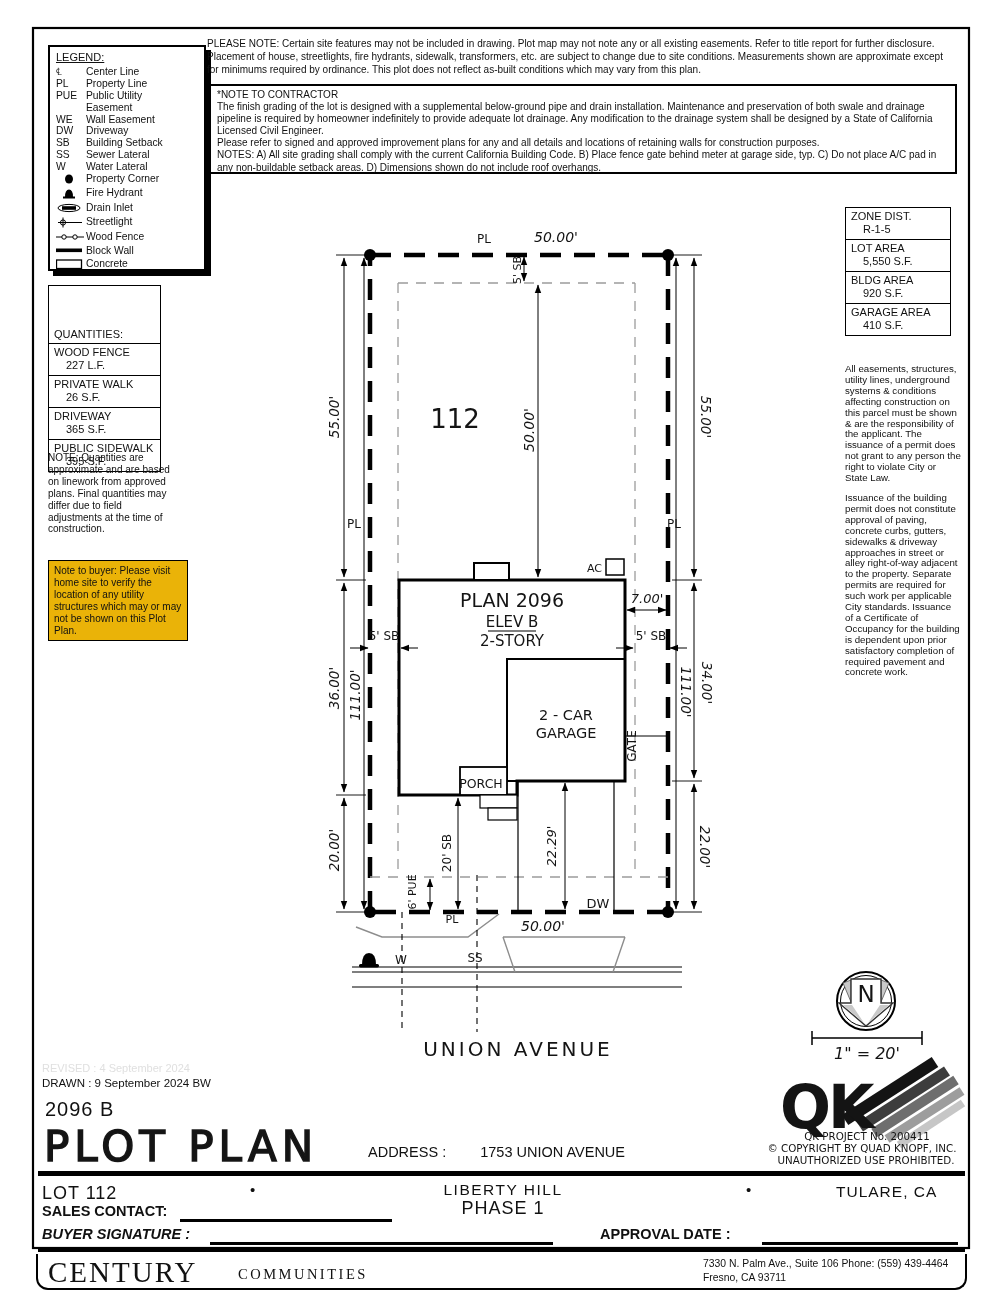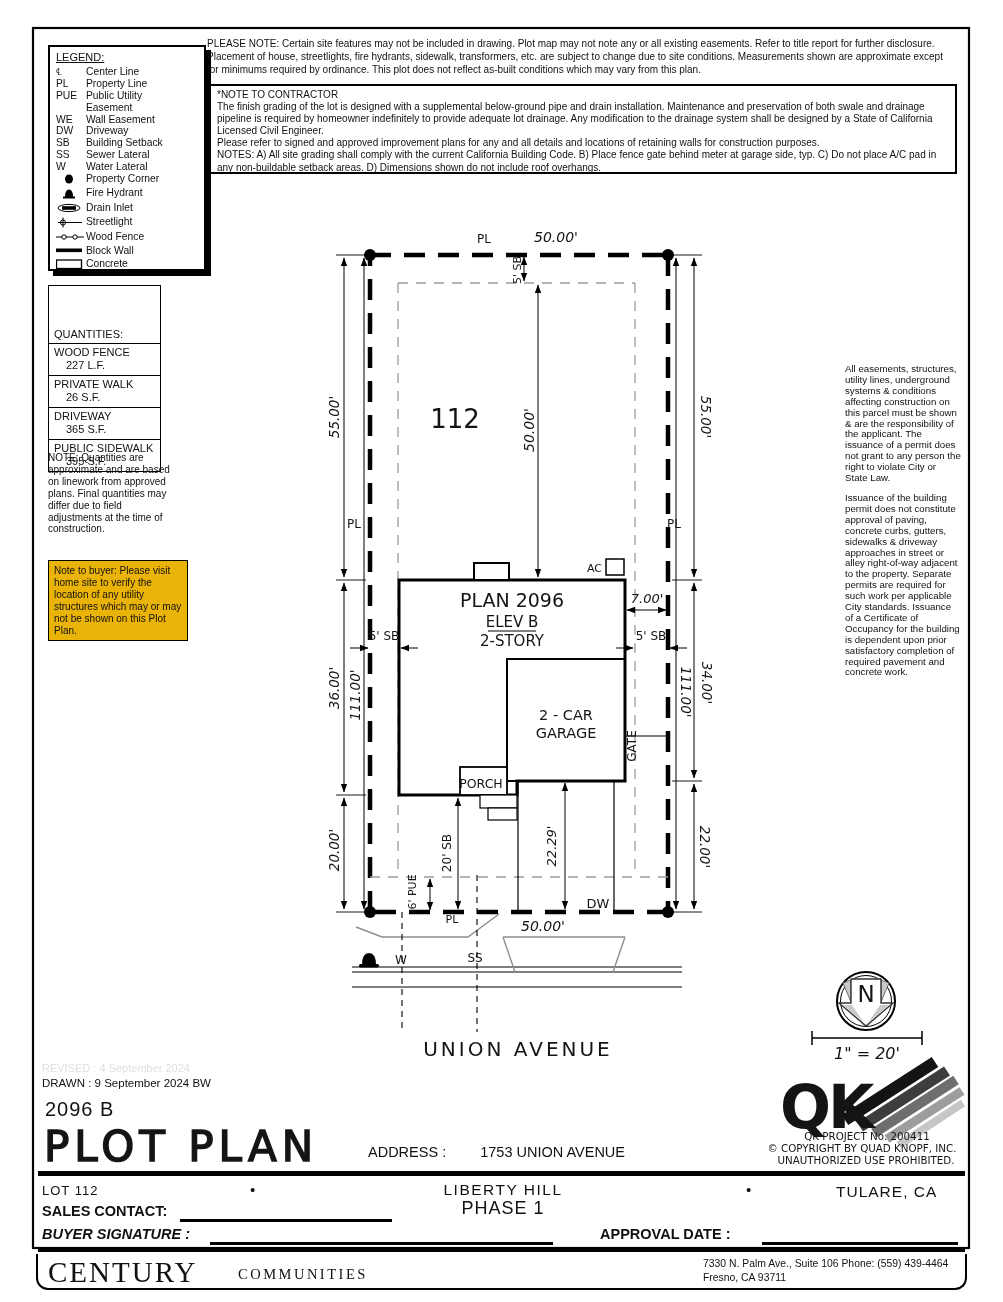--- a/index.html
+++ b/index.html
@@ -34,21 +34,21 @@
     font-size:10px;line-height:11.9px;background:#eab308;}
   .side-notes{left:845px;top:364px;width:116px;font-size:9.7px;line-height:10.9px;}
   .side-notes p{margin:0 0 9px 0;}
   
   .revised{left:42px;top:1062px;font-size:11px;color:#e0e0e0;}
   .drawn{left:42px;top:1077px;font-size:11.5px;}
   .plan-code{left:45px;top:1098px;font-size:20px;letter-spacing:1px;}
   .address-line{left:368px;top:1144px;font-size:14.5px;}
   .address-line .val{margin-left:30px;}
   .rule{background:#000;height:5px;}
-  .lot{left:42px;top:1183px;font-size:13px;letter-spacing:1px;}
+  .lot{left:42px;top:1183px;font-size:18px;letter-spacing:1px;}
   .bullet1{left:250px;top:1181px;font-size:15px;}
   .bullet2{left:746px;top:1181px;font-size:15px;}
   .community{left:418px;top:1181px;width:170px;text-align:center;font-size:15.5px;letter-spacing:1.5px;}
   .phase{left:418px;top:1198px;width:170px;text-align:center;font-size:18px;letter-spacing:1px;}
   .city{left:836px;top:1183px;font-size:15.5px;letter-spacing:1px;}
   .blank-label{font-weight:700;font-size:14.5px;}
   .sales-label{left:42px;top:1203px;}
   .sig-label{left:42px;top:1226px;font-style:italic;}
   .appr-label{left:600px;top:1226px;}
   .sig-line{background:#000;height:2.5px;}
@@ -279,20 +279,38 @@
 </div>
 
 <div class="abs please-note">PLEASE NOTE:  Certain site features may not be included in drawing.  Plot map may not note any or all existing easements. Refer to title report for further disclosure.  Placement of house, streetlights, fire hydrants, sidewalk, transformers, etc. are subject to change due to site conditions.  Measurements shown are approximate except for minimums required by ordinance.  This plot does not reflect as-built conditions which may vary from this plan.</div>
 <div class="abs contractor">
   <div>*NOTE TO CONTRACTOR</div>
   <div>The finish grading of the lot is designed with a supplemental below-ground pipe and drain installation.  Maintenance and preservation of both swale and drainage pipeline is required by homeowner indefinitely to provide adequate lot drainage.  Any modification to the drainage system shall be designed by a State of California Licensed Civil Engineer.</div>
   <div>Please refer to signed and approved improvement plans for any and all details and locations of retaining walls for construction purposes.</div>
   <div>NOTES:  A) All site grading shall comply with the current California Building Code.  B) Place fence gate behind meter at garage side, typ.  C) Do not place A/C pad in any non-buildable setback areas.  D) Dimensions shown do not include roof overhangs.</div>
 </div>
 
+<div class="abs zone">
+  <div class="zone-row">
+    <div>ZONE DIST.</div>
+    <div class="zone-val">R-1-5</div>
+      </div>
+  <div class="zone-row">
+    <div>LOT AREA</div>
+    <div class="zone-val">5,550 S.F.</div>
+      </div>
+  <div class="zone-row">
+    <div>BLDG AREA</div>
+    <div class="zone-val">920 S.F.</div>
+      </div>
+  <div class="zone-row">
+    <div>GARAGE AREA</div>
+    <div class="zone-val">410 S.F.</div>
+      </div>
+</div>
 
 <div class="abs qty">
   <div class="qty-head">QUANTITIES:</div>
   <div class="qty-row">
     <div>WOOD FENCE</div>
     <div class="qty-val">227 L.F.</div>
       </div>
   <div class="qty-row">
     <div>PRIVATE WALK</div>
     <div class="qty-val">26 S.F.</div>

